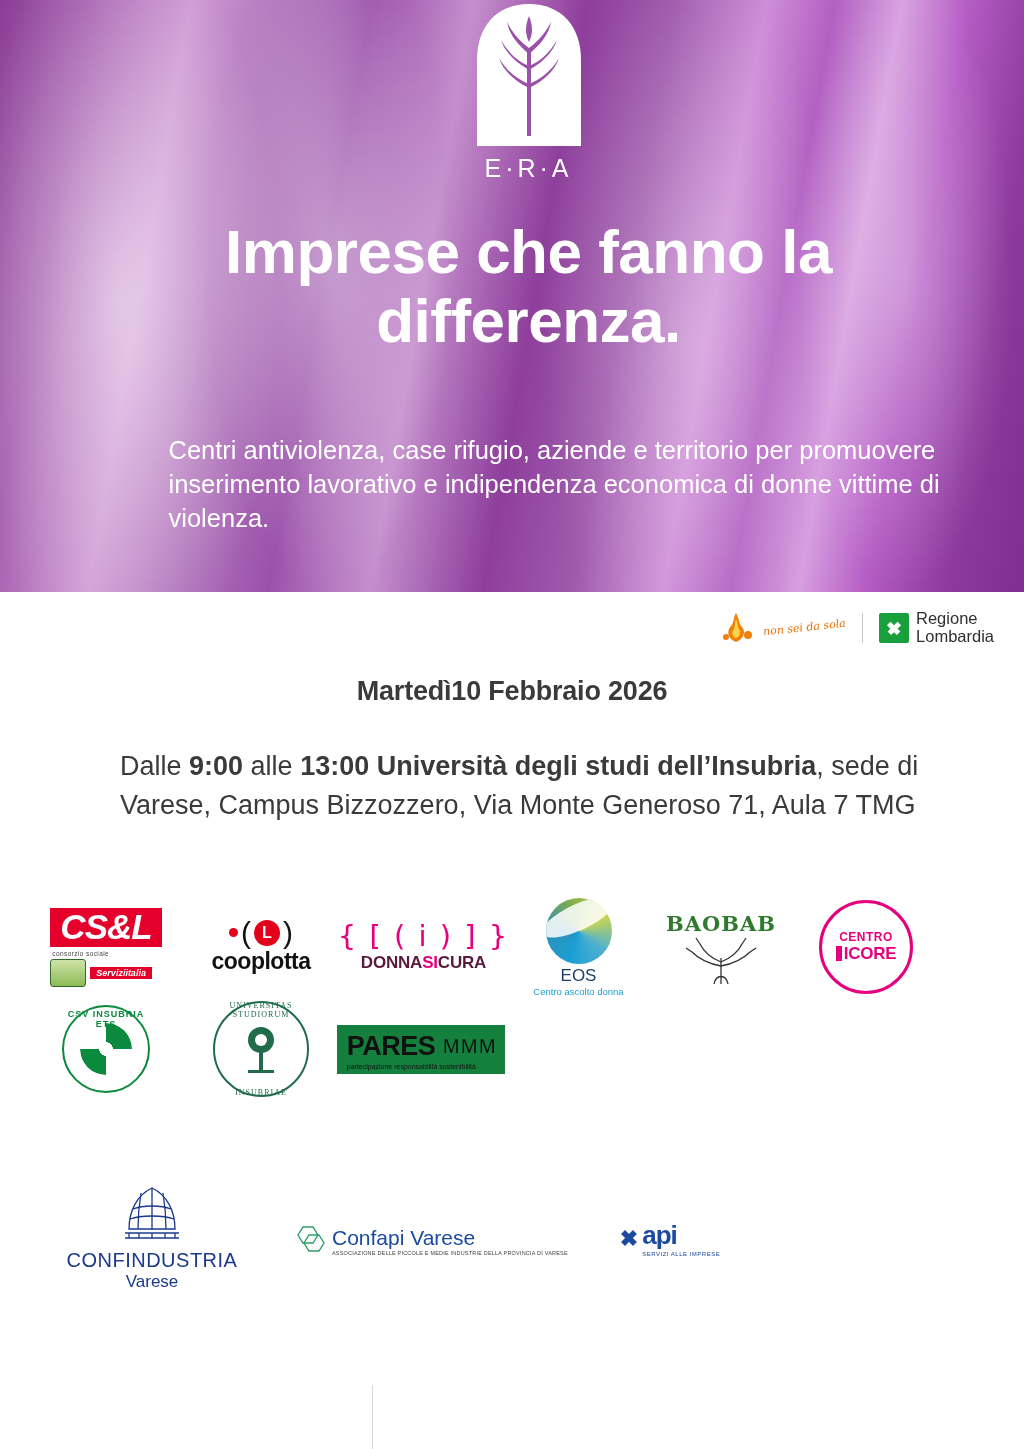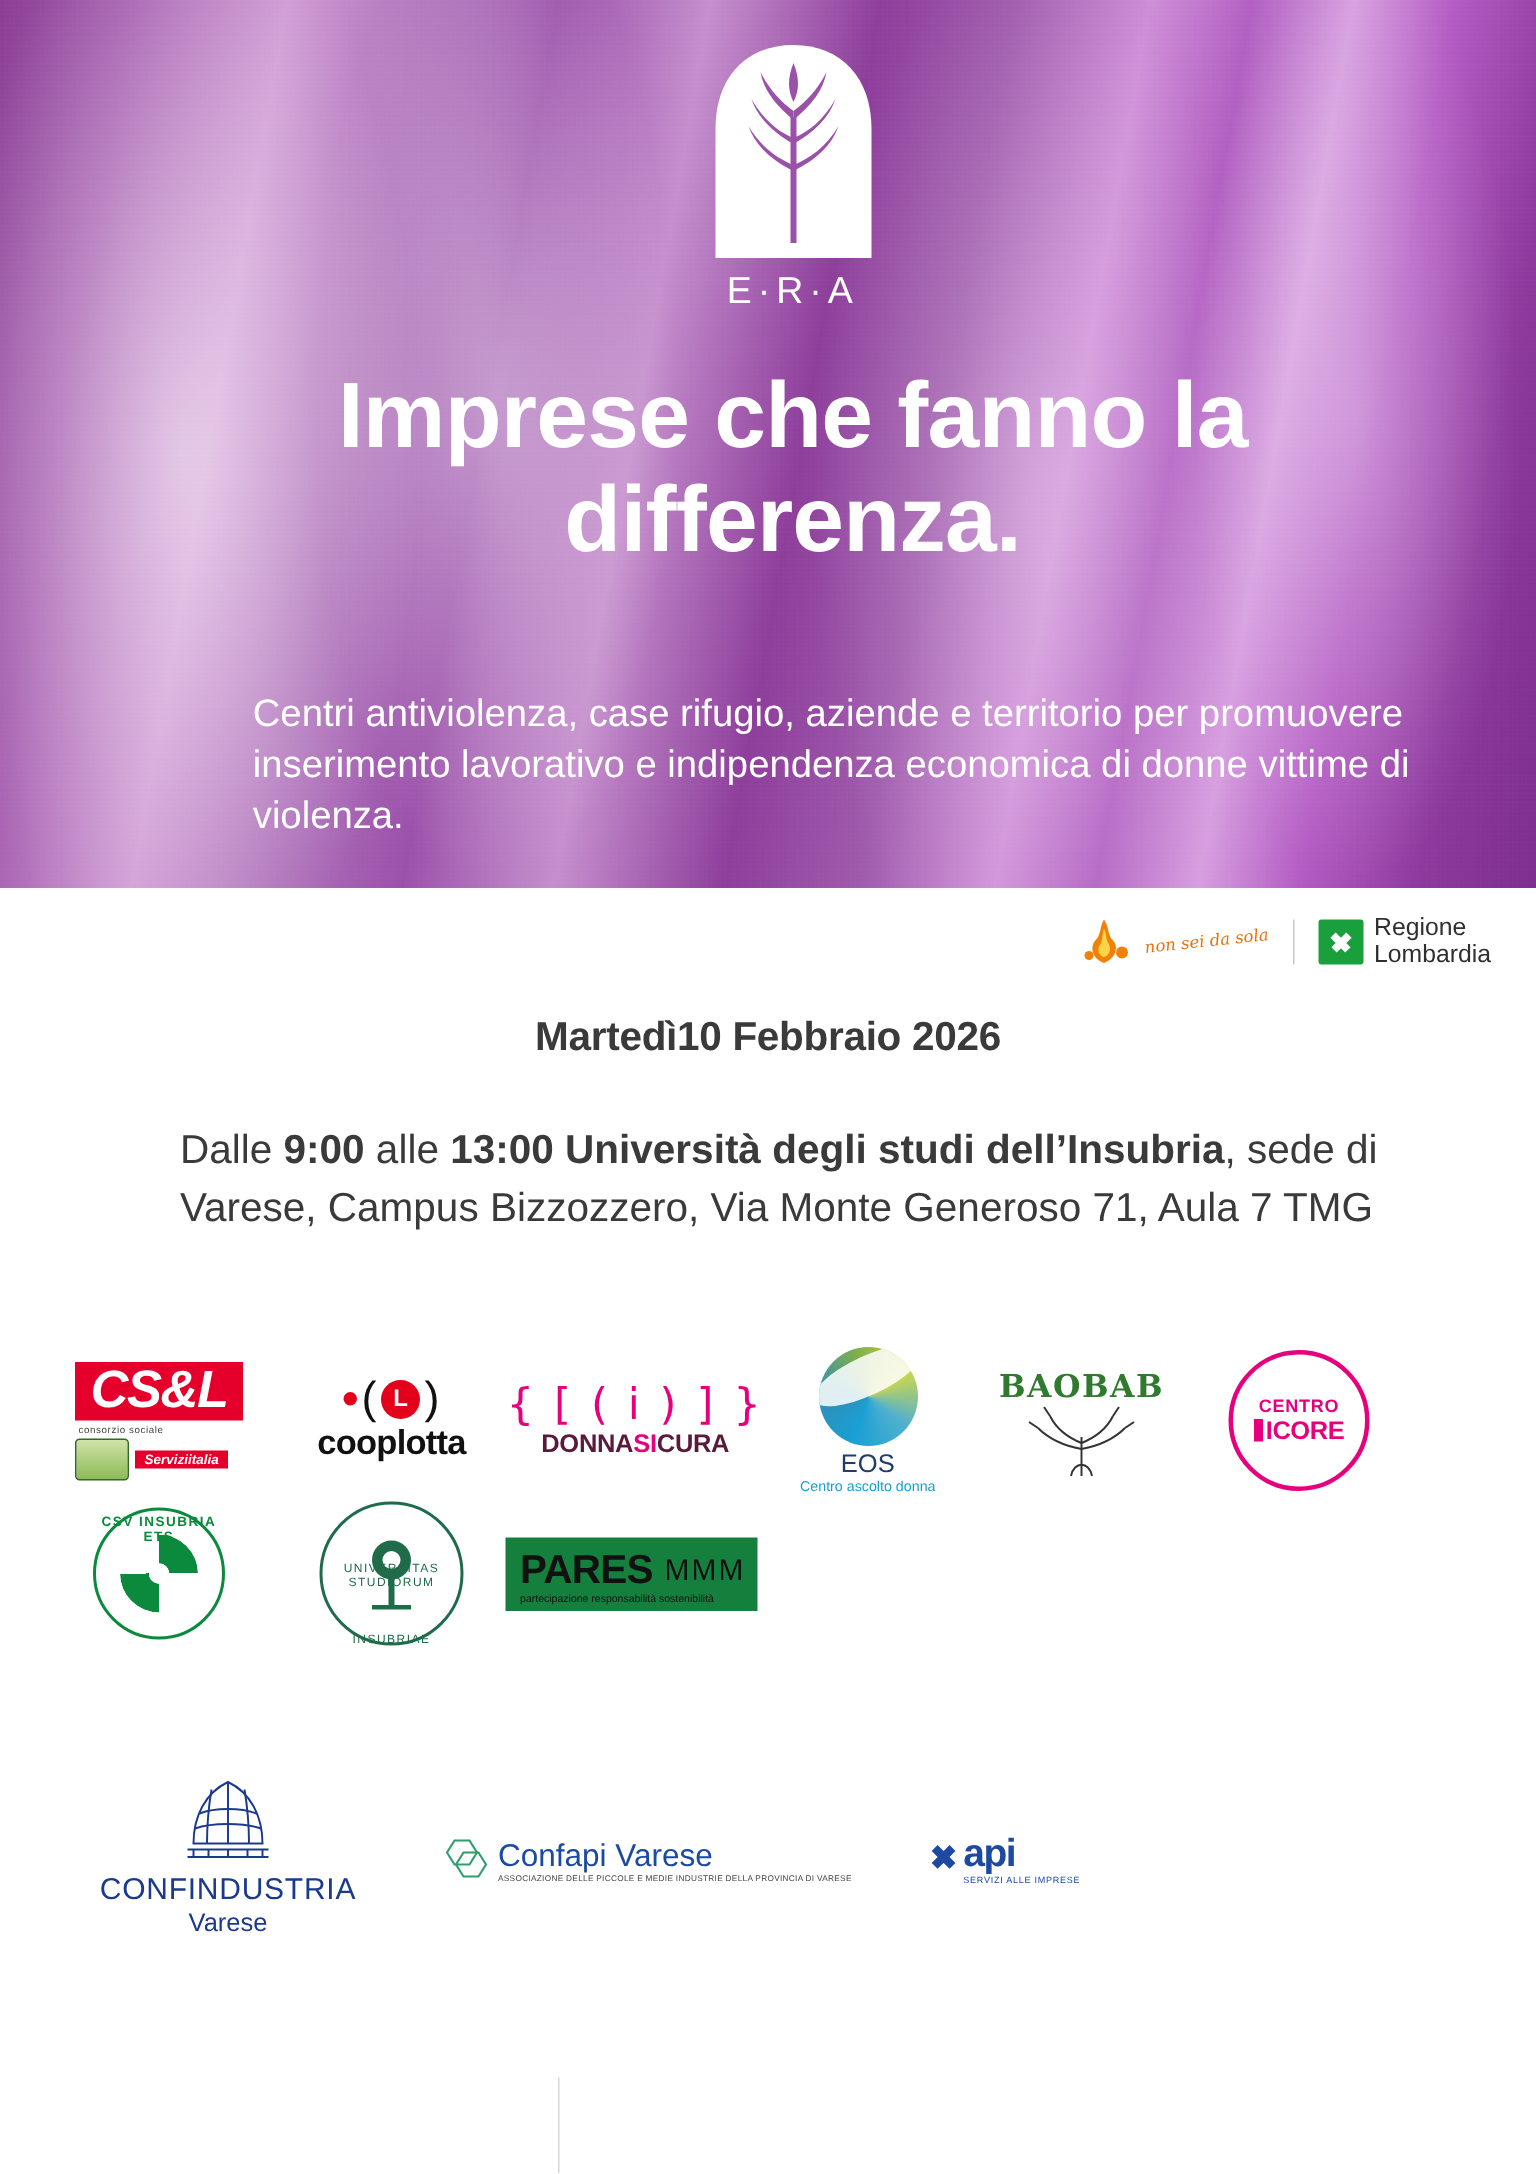--- a/index.html
+++ b/index.html
@@ -53,21 +53,20 @@
     inset: 0;
     opacity: 0.10;
     background-image:
       repeating-linear-gradient(0deg, rgba(255,255,255,0.10) 0px, rgba(255,255,255,0.0) 1px, rgba(0,0,0,0.05) 2px, rgba(255,255,255,0.0) 3px),
       repeating-linear-gradient(90deg, rgba(255,255,255,0.08) 0px, rgba(255,255,255,0.0) 1px, rgba(0,0,0,0.04) 2px, rgba(255,255,255,0.0) 3px);
   }
   .hero-inner {
     position: relative;
     z-index: 3;
     text-align: center;
-    padding-top: 26px;
     margin-left: 33px;
   }
 
   .era-logo {
     width: 120px;
     margin: 0 auto;
     display: block;
   }
   .era-word {
     margin-top: 4px;
@@ -310,21 +309,21 @@
   }
 
   
   .insubria { width: 150px; text-align: center; }
   .ins-ring {
     width: 92px; height: 92px; border-radius: 50%; border: 2px solid #1f6b4a;
     margin: 0 auto; display:flex; align-items:center; justify-content:center; position:relative;
   }
   .ins-tree { width: 54px; height: 54px; }
   .ins-text-top, .ins-text-bot {
-    position: absolute; font-size: 8px; color: #1f6b4a; letter-spacing: 1px; font-family: Liberation Sans, sans-serif; margin-top: 40px;
+    position: absolute; font-size: 8px; color: #1f6b4a; letter-spacing: 1px; font-family: Liberation Serif, serif;
   }
   .ins-text-top { top: -2px; left: 0; right: 0; }
   .ins-text-bot { bottom: -2px; left: 0; right: 0; }
 
   
   .pares { width: 170px; }
   .pares-box {
     background: #15803d; padding: 6px 10px 4px 10px; display: block;
   }
   .pares-top { display:flex; align-items:center; gap:6px; }

